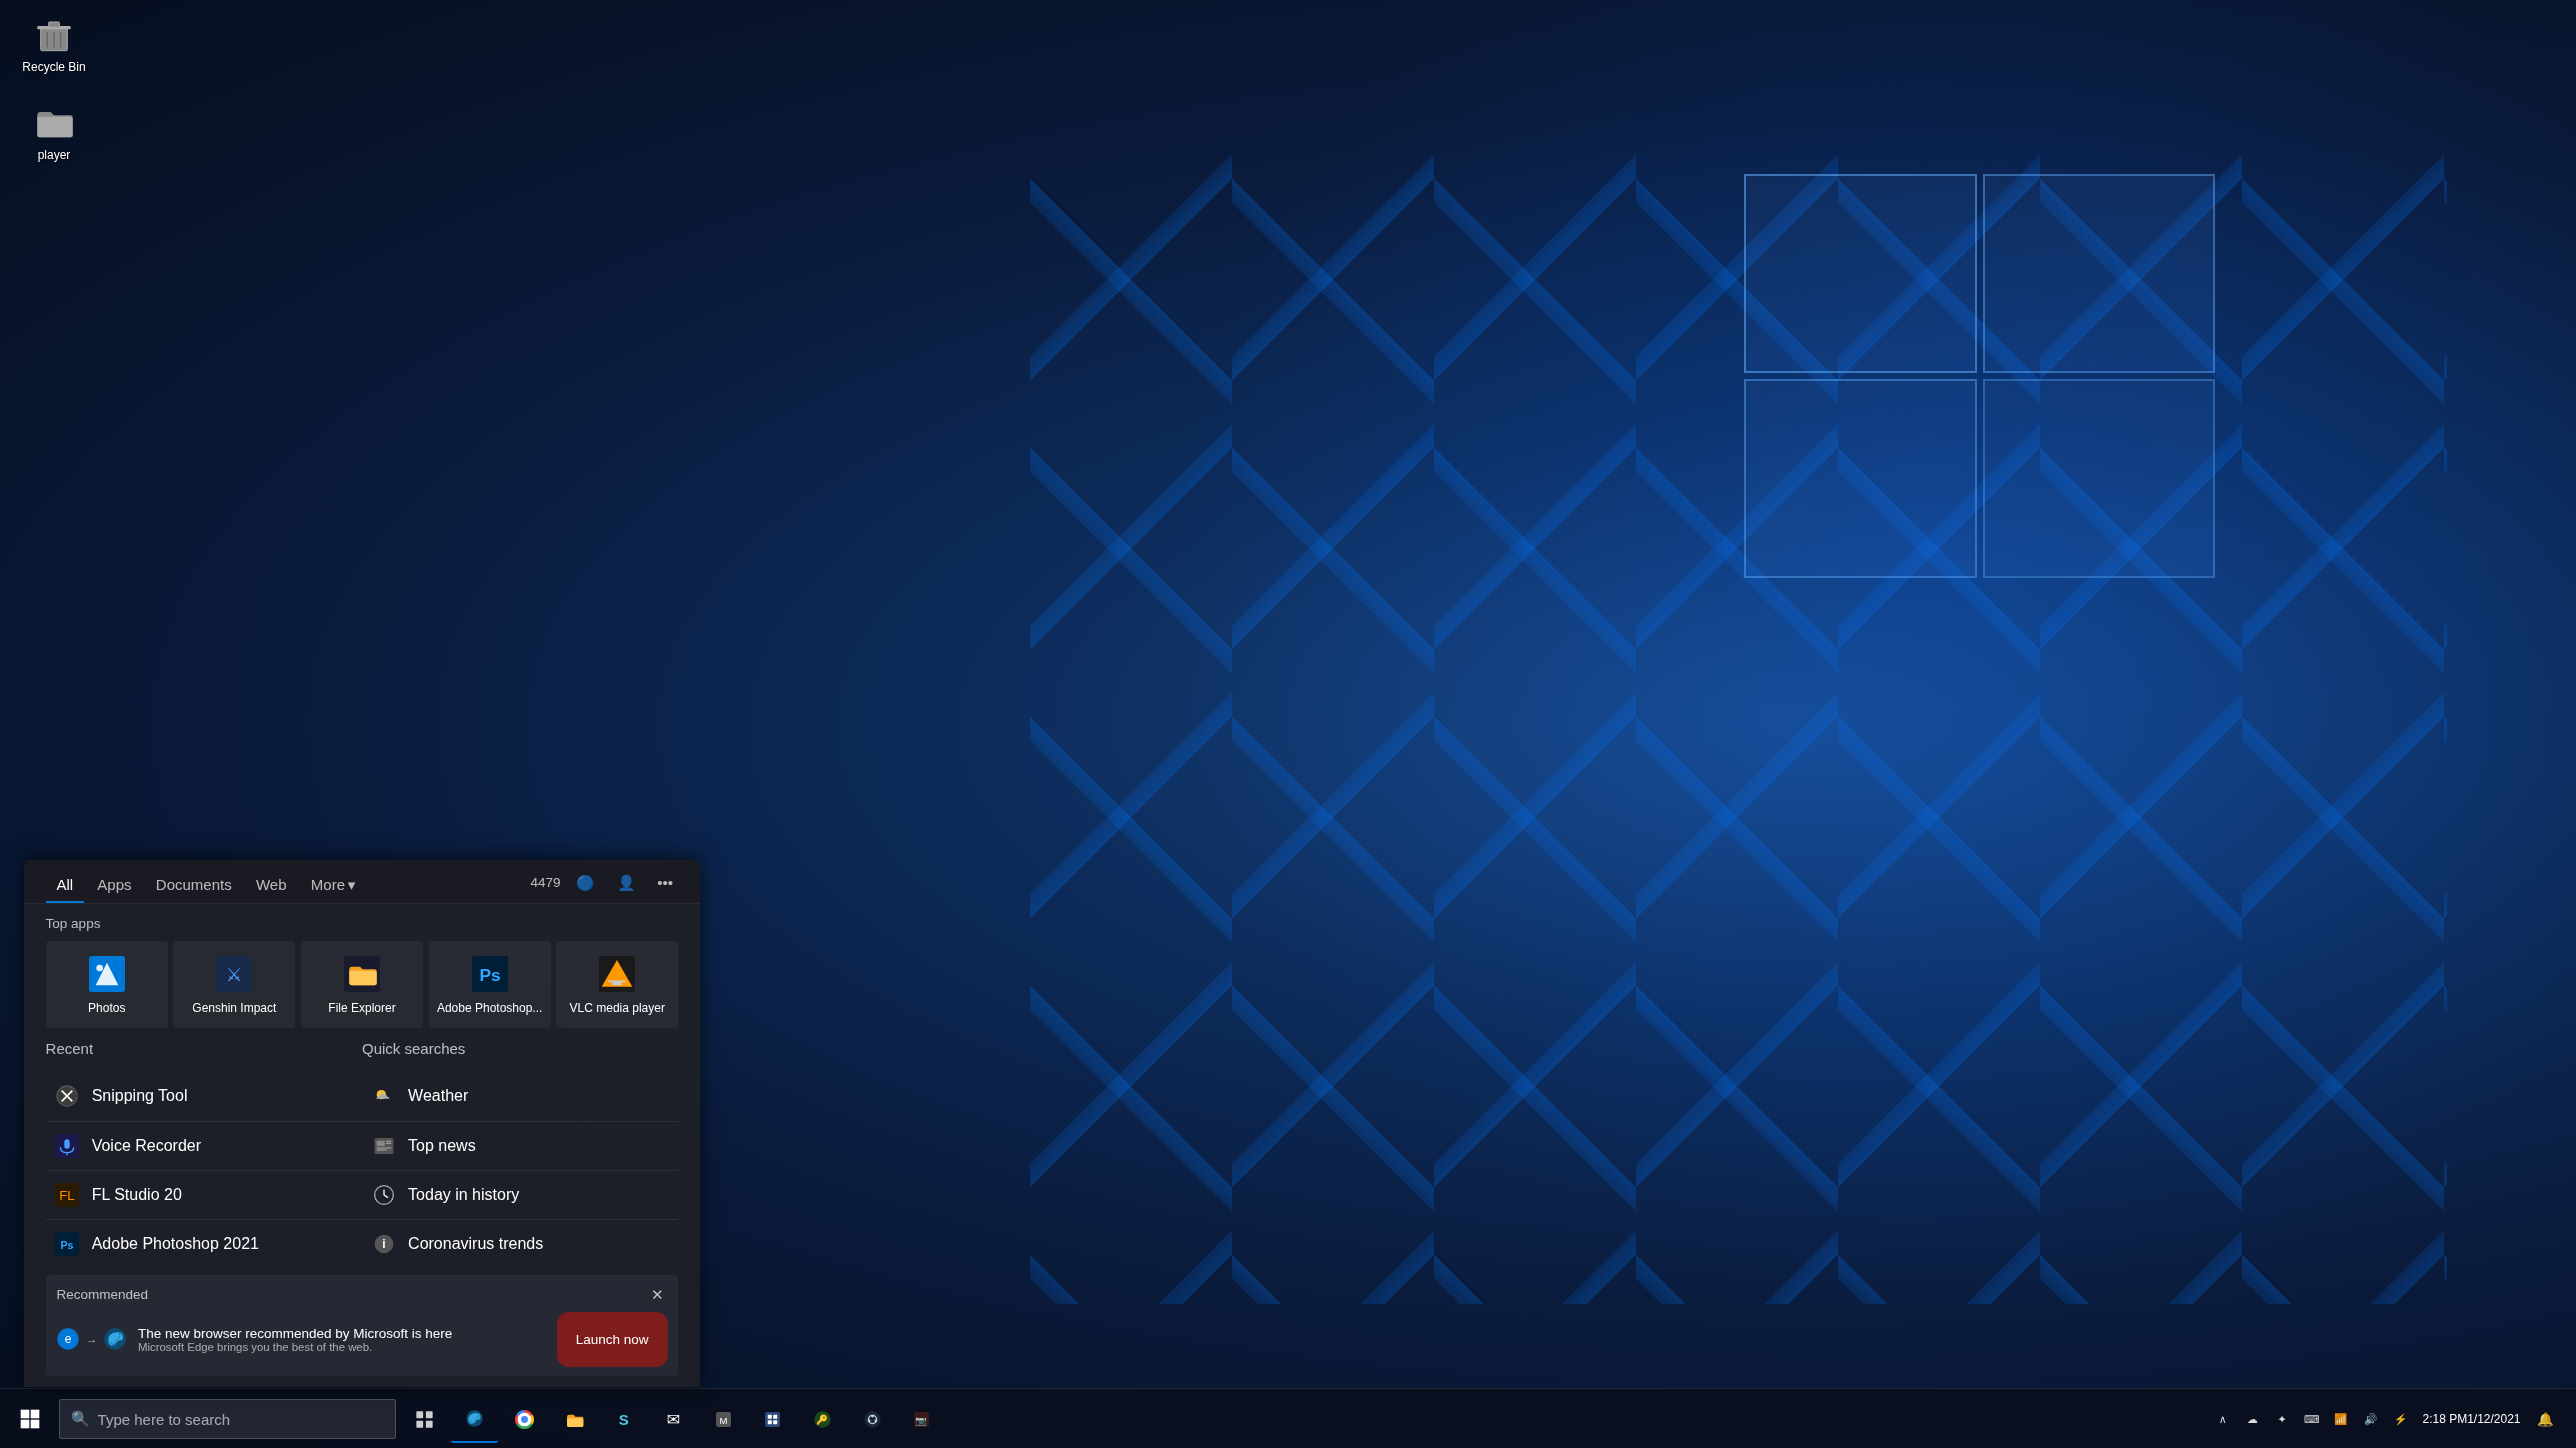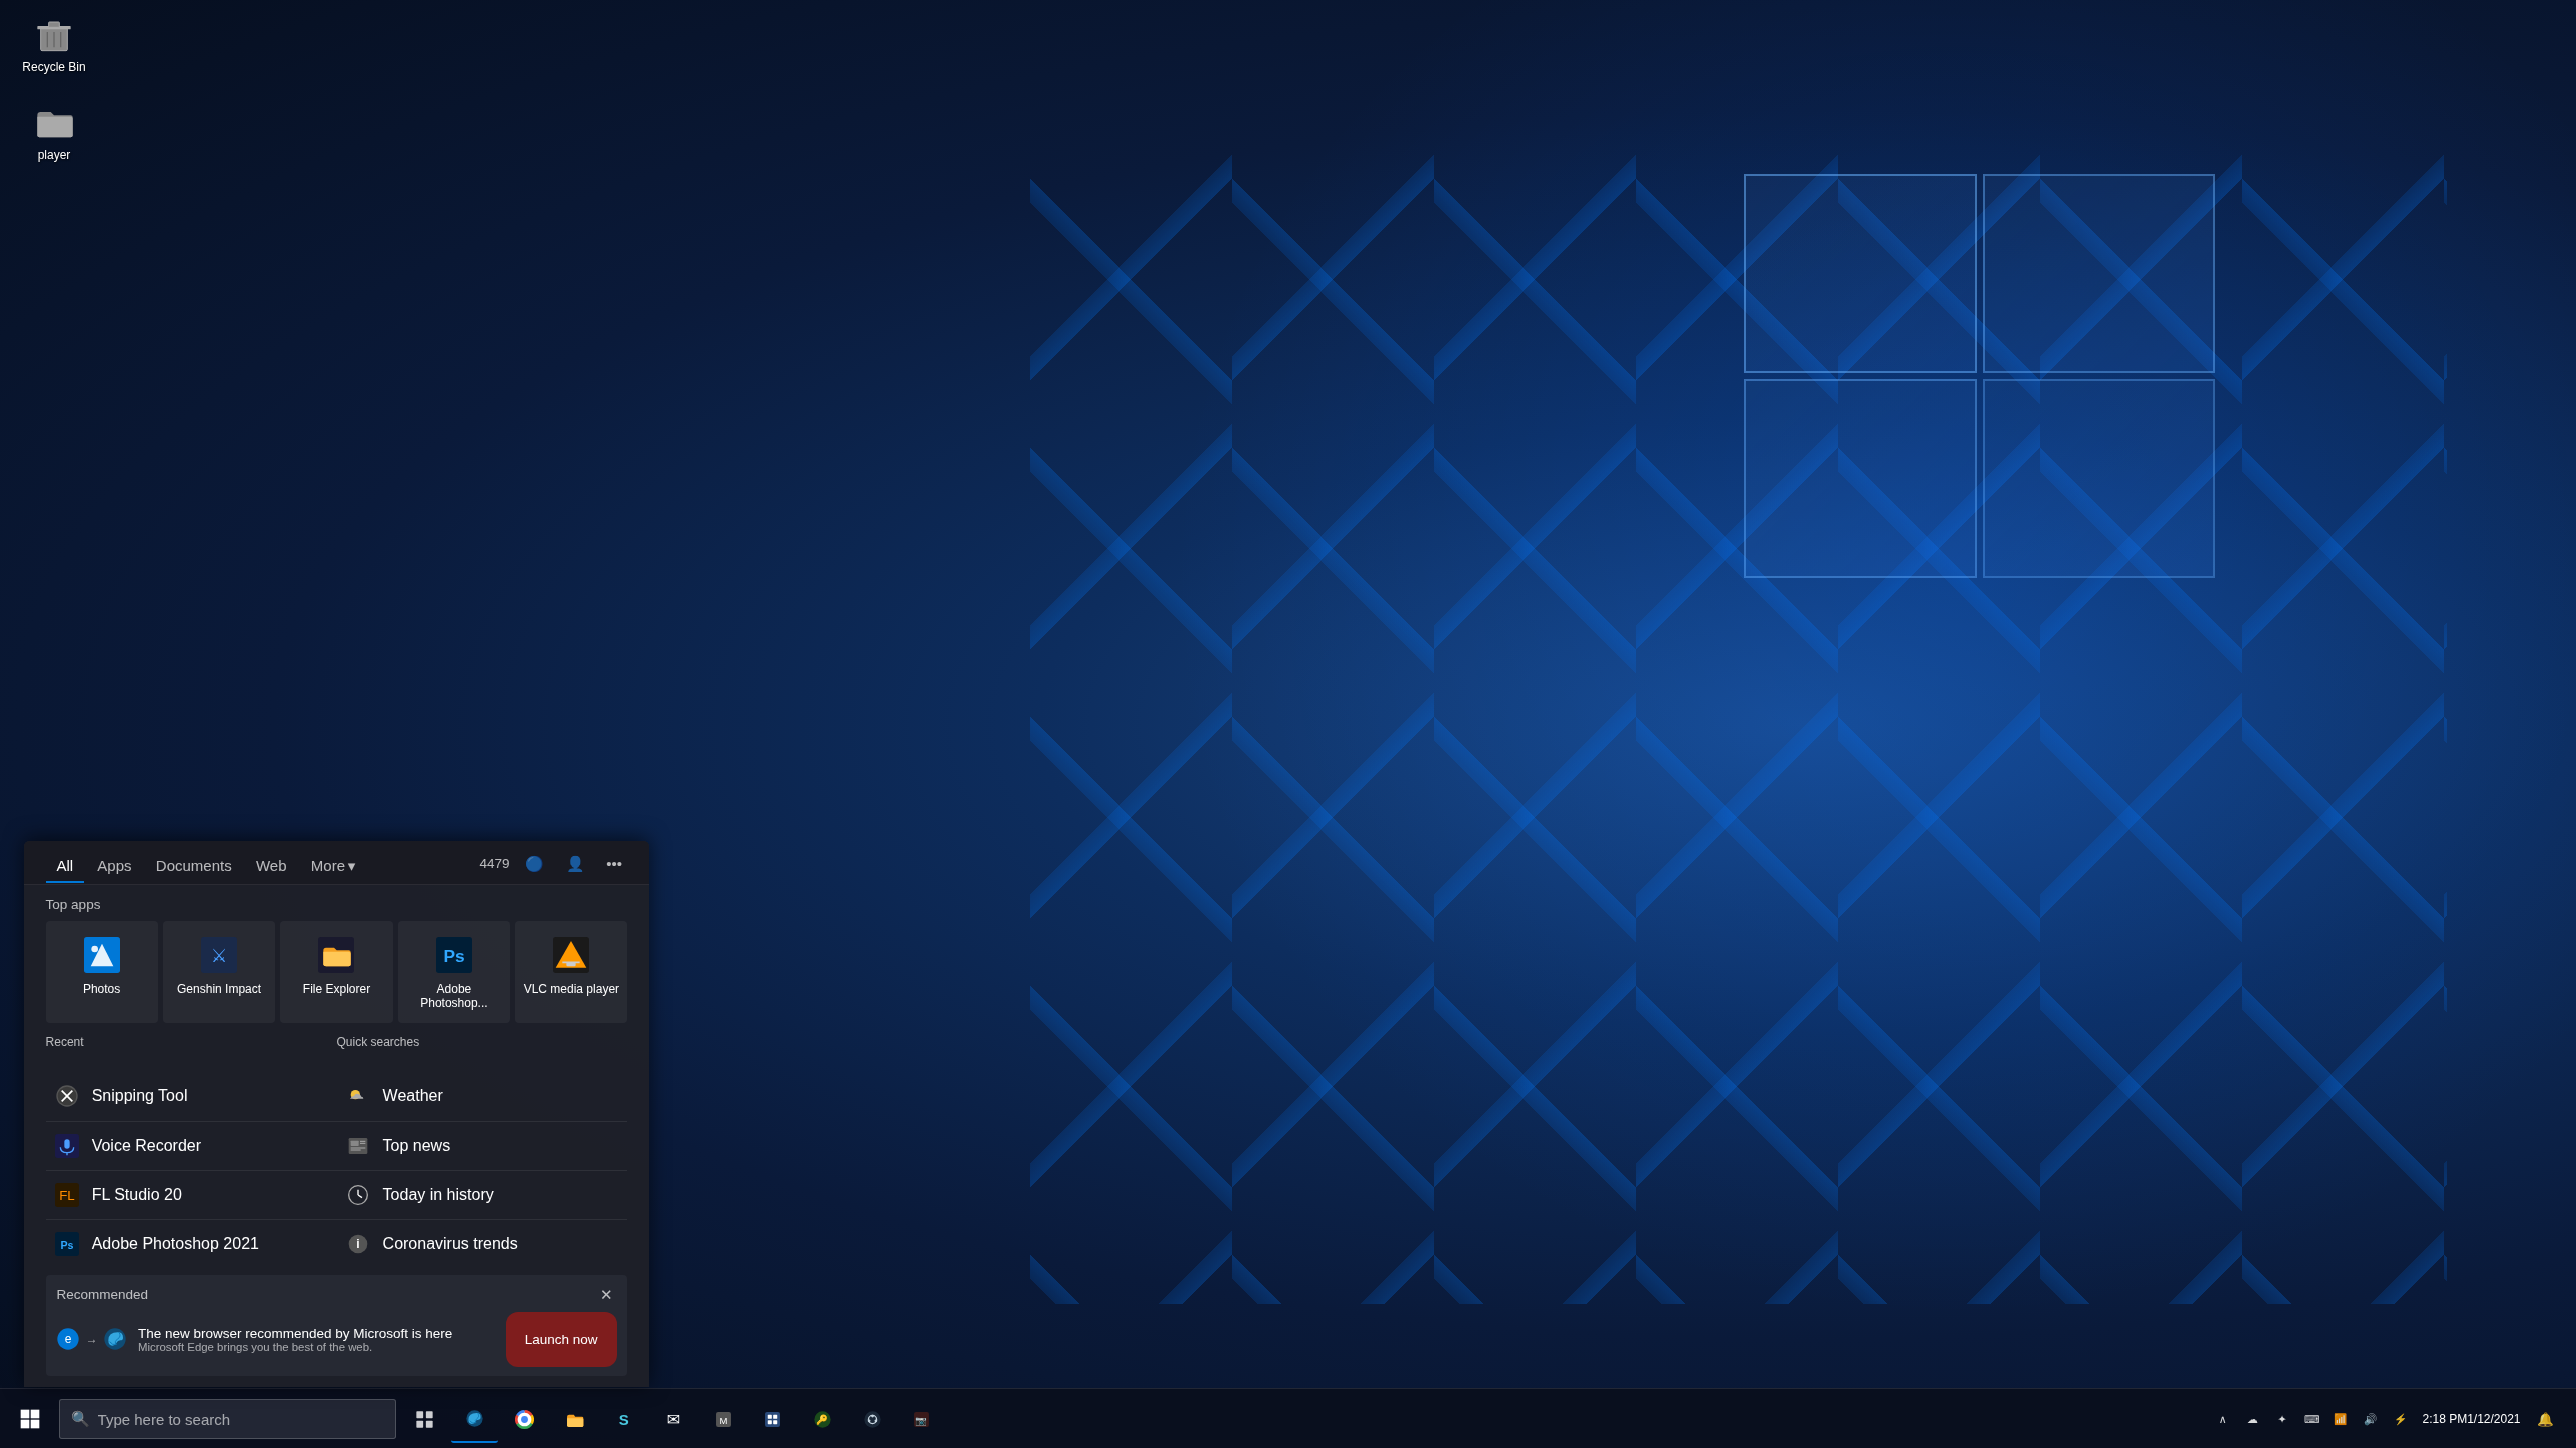--- a/index.html
+++ b/index.html
@@ -192,21 +192,21 @@
       color: rgba(255,255,255,0.85);
       font-size: 15px;
       cursor: pointer;
     }
 
     
     .start-panel {
       position: absolute;
       left: 24px;
       bottom: 62px;
-      width: 625px;
+      width: 676px;
       background: rgba(30, 32, 40, 0.97);
       border-radius: 5.4px 5.4px 0 0;
       z-index: 200;
       overflow: hidden;
       box-shadow: 0 -2.7px 20px rgba(0,0,0,0.6);
     }
 
     
     .panel-tabs {
       display: flex;
@@ -318,22 +318,22 @@
     
     .panel-two-col {
       display: grid;
       grid-template-columns: 1fr 1fr;
       gap: 0;
       padding: 0 21.6px 5.4px;
     }
 
     .col-title {
       color: rgba(255,255,255,0.7);
-      font-size: 12px;
-      margin-bottom: 22px;
+      font-size: 15px;
+      margin-bottom: 14px;
       padding: 0 0 2.7px 0;
     }
 
     .list-item-row {
       display: flex;
       align-items: center;
       padding: 8px 6.7px;
       border-radius: 2.7px;
       cursor: pointer;
       gap: 9.4px;

